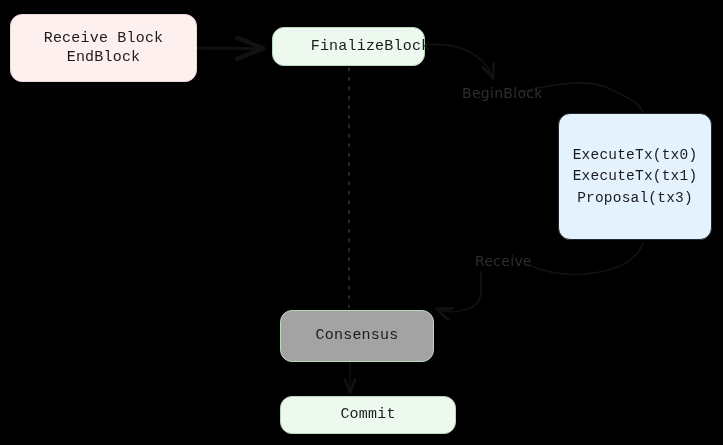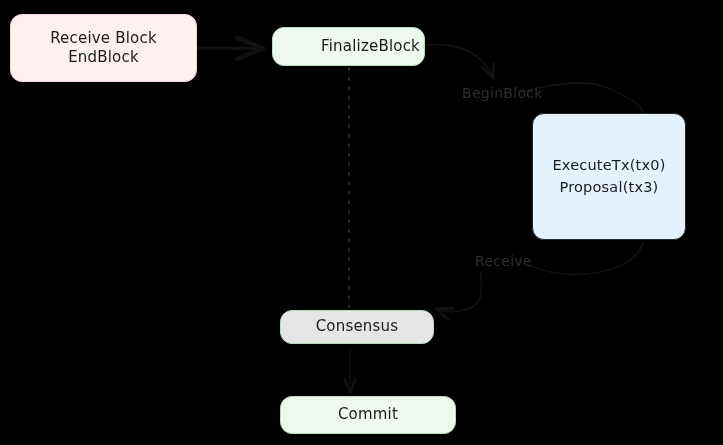--- a/index.html
+++ b/index.html
@@ -36,48 +36,48 @@
     letter-spacing: 0.2px;
     z-index: 2;
   }
   .node-lines {
     display: flex;
     flex-direction: column;
     align-items: center;
     justify-content: center;
     width: 100%;
   }
-  .node-lines > span { display: block; white-space: pre; }
+  .node-lines > span { display: block; white-space: pre; font-family: Liberation Mono, monospace; }
 
   #n-receive {
     left: 10px; top: 14px; width: 187px; height: 68px;
     background: #fdf0ee;
     border-color: #e8d9d6;
     color: #1b1b1f;
     font-size: 15px;
   }
   #n-finalize {
     left: 272px; top: 27px; width: 153px; height: 39px;
     background: #edf8ee;
     border-color: #b9d9bd;
     color: #1b1b1f;
     font-size: 15px;
     padding-left: 44px;
   }
   #n-execute {
-    left: 532px; top: 113px; width: 154px; height: 127px;
+    left: 558px; top: 113px; width: 154px; height: 127px;
     background: #e3f2fd;
     border-color: #1f2933;
     color: #1b1b1f;
     font-size: 14.5px;
   }
   #n-execute .node-lines > span { padding: 1.5px 0; }
   #n-consensus {
-    left: 280px; top: 310px; width: 154px; height: 34px;
-    background: #e5e5e5;
+    left: 280px; top: 310px; width: 154px; height: 52px;
+    background: #a3a3a3;
     border-color: #b9d9bd;
     color: #1b1b1f;
     font-size: 15px;
   }
   #n-commit {
     left: 280px; top: 396px; width: 176px; height: 38px;
     background: #edf8ee;
     border-color: #b9d9bd;
     color: #1b1b1f;
     font-size: 15px;
@@ -134,20 +134,21 @@
 
   <div class="node" id="n-finalize">
     <div class="node-lines">
       <span>FinalizeBlock</span>
     </div>
   </div>
 
   <div class="node" id="n-execute">
     <div class="node-lines">
       <span>ExecuteTx(tx0)</span>
+      <span>ExecuteTx(tx1)</span>
       <span>Proposal(tx3)</span>
     </div>
   </div>
 
   <div class="node" id="n-consensus">
     <div class="node-lines">
       <span>Consensus</span>
     </div>
   </div>
 

